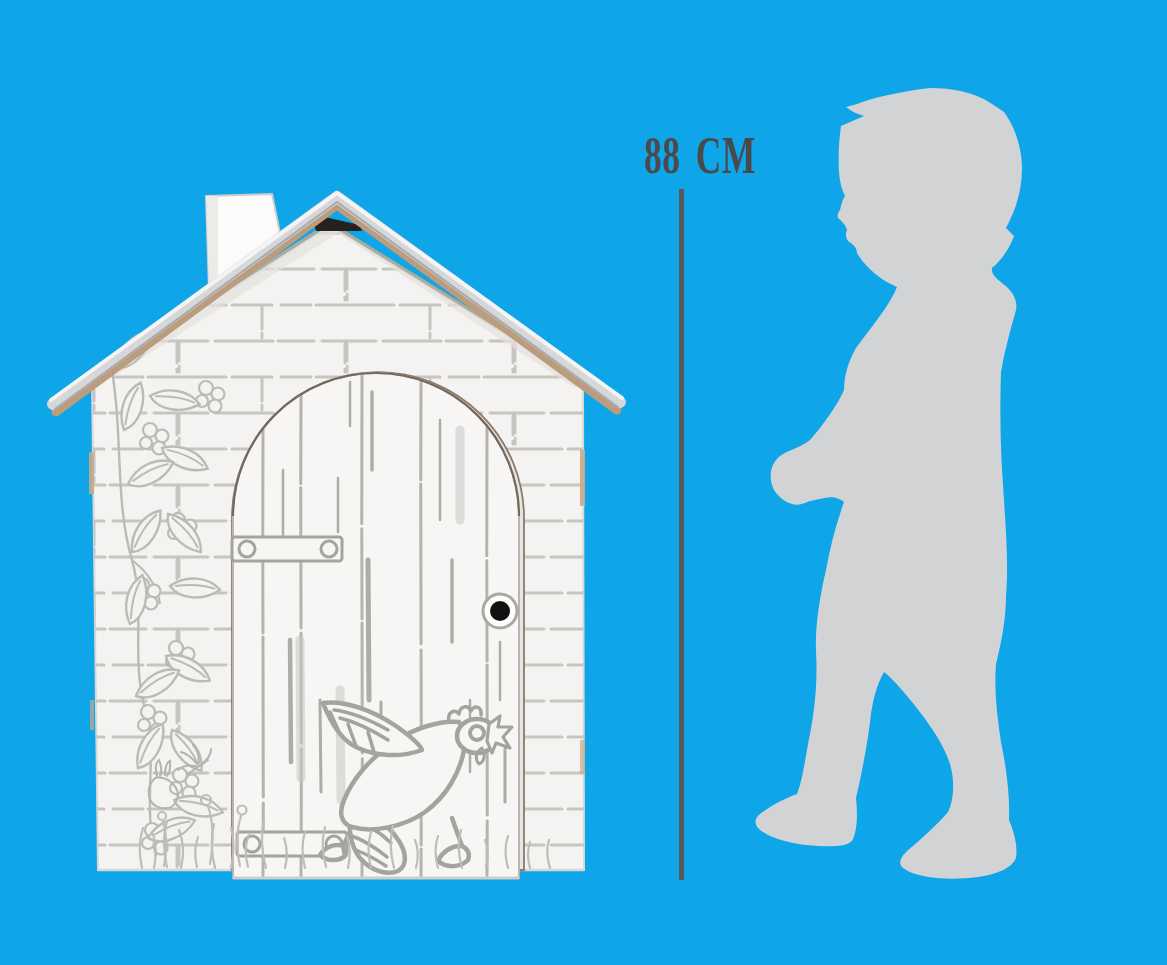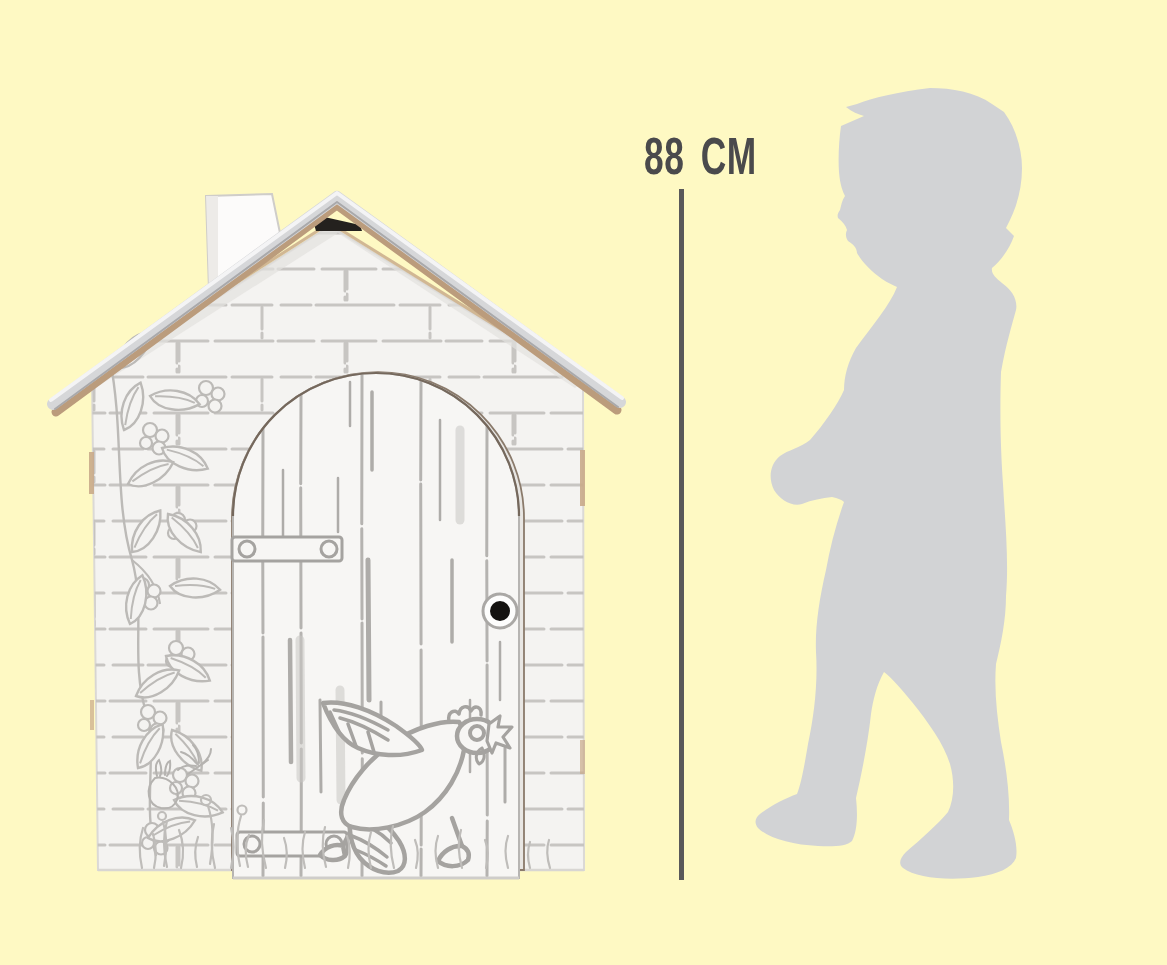--- a/index.html
+++ b/index.html
@@ -1,17 +1,17 @@
 <!DOCTYPE html>
 <html><head>
 <meta charset="utf-8">
 <style>
   html,body{margin:0;padding:0;background:#ffffff;}
-  .stage{position:relative;width:1167px;height:965px;background:#fef9c3;overflow:hidden;
-         font-family:Liberation Sans, sans-serif;}
+  .stage{position:relative;width:1167px;height:965px;background:#0ea5e9;overflow:hidden;
+         font-family:Liberation Serif, serif;}
   .art{position:absolute;left:0;top:0;}
   .measure-label{
     position:absolute;left:644px;top:130px;
     font-size:52px;font-weight:700;color:#4a4a4c;
     letter-spacing:1px;word-spacing:8px;line-height:1;
     text-transform:uppercase;
     transform:scaleX(0.68);transform-origin:0 0;
     white-space:nowrap;
   }
 </style>

